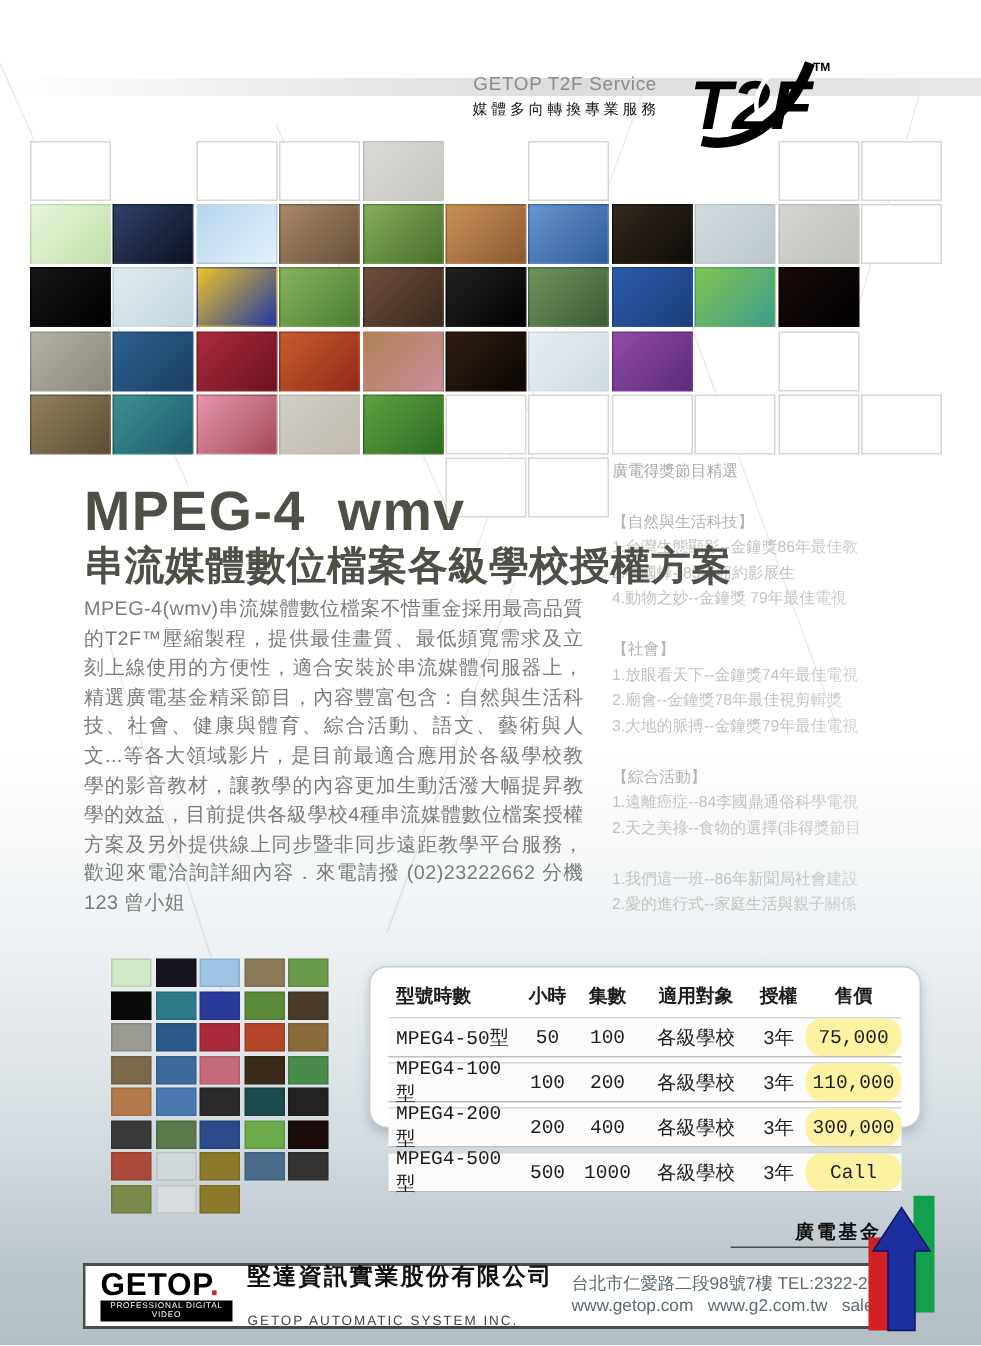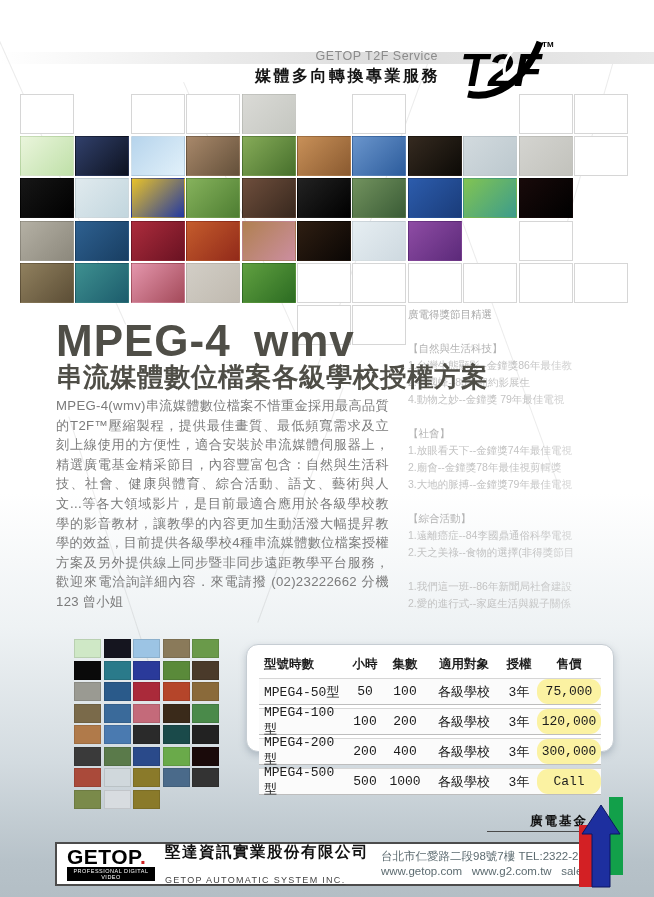--- a/index.html
+++ b/index.html
@@ -5,31 +5,31 @@
   html,body{margin:0;padding:0;}
   .page{position:relative;width:654px;height:897px;overflow:hidden;
     font-family:"Liberation Sans",sans-serif;
     background:linear-gradient(180deg,#ffffff 0%,#ffffff 55%,#eef2f4 70%,#d3dbe0 85%,#b7c2c9 96%,#b3bec5 100%);}
   
   .diag{position:absolute;width:1px;background:rgba(130,130,130,.16);}
   
   .band{position:absolute;left:0;top:52px;height:12px;width:654px;
     background:linear-gradient(90deg,rgba(230,230,230,0) 0%,rgba(222,222,222,.55) 30%,#dcdcdc 58%,#e9e9e9 100%);}
   .svc-en{position:absolute;right:216px;top:49px;font-size:12.5px;color:#8b8b8b;letter-spacing:.5px;}
-  .svc-zh{position:absolute;right:214px;top:66px;font-size:16px;font-weight:bold;color:#141414;letter-spacing:2.5px;}
+  .svc-zh{position:absolute;right:214px;top:66px;font-size:10px;font-weight:normal;color:#141414;letter-spacing:2.5px;}
   .t2f-logo{position:absolute;left:458px;top:38px;width:96px;height:62px;z-index:4;}
   .t2f-text{font-family:"Liberation Sans",sans-serif;font-weight:bold;font-style:italic;font-size:46px;fill:#000;}
   .t2f-tm{font-size:8px;font-style:normal;font-weight:bold;fill:#000;}
   
   .gcell{position:absolute;width:52px;height:38px;}
   .gcell.box{background:#fff;border:1px solid #d6d6d6;}
   .gcell.photo{border:1px solid rgba(0,0,0,.06);}
   
   .title{position:absolute;left:56px;top:320px;z-index:3;color:#4f4e47;}
-  .title .l1{font-size:44px;font-weight:bold;letter-spacing:1px;word-spacing:10px;line-height:42px;}
+  .title .l1{font-size:37px;font-weight:bold;letter-spacing:1px;word-spacing:10px;line-height:42px;}
   .title .l2{font-size:26.5px;font-weight:bold;letter-spacing:.5px;white-space:nowrap;line-height:30px;}
   
   .body-text{position:absolute;left:56px;top:396px;width:333px;font-size:13.2px;line-height:19.6px;
     color:#7b7b7b;text-align:justify;letter-spacing:.3px;z-index:2;}
   
   .awards{position:absolute;left:408px;top:306px;width:242px;font-size:10.5px;line-height:17px;z-index:1;}
   .awards-heading{color:#a9a9a9;}
   .award-section{margin-top:17px;}
   .award-title{color:#b3b3b3;}
   .award-item{color:#c3c3c3;white-space:nowrap;overflow:hidden;
@@ -260,21 +260,21 @@
           <span class="pc c3">各級學校</span>
           <span class="pc c4">3年</span>
           <span class="pc c5" style="background: rgb(251, 242, 162);">75,000</span>
         </div>
         <div class="prow">
           <span class="pc c0">MPEG4-100型</span>
           <span class="pc c1">100</span>
           <span class="pc c2">200</span>
           <span class="pc c3">各級學校</span>
           <span class="pc c4">3年</span>
-          <span class="pc c5" style="background: rgb(251, 242, 162);">120,000</span>
+          <span class="pc c5" style="background: rgb(251, 242, 162);">110,000</span>
         </div>
         <div class="prow">
           <span class="pc c0">MPEG4-200型</span>
           <span class="pc c1">200</span>
           <span class="pc c2">400</span>
           <span class="pc c3">各級學校</span>
           <span class="pc c4">3年</span>
           <span class="pc c5" style="background: rgb(251, 242, 162);">300,000</span>
         </div>
         <div class="prow">

